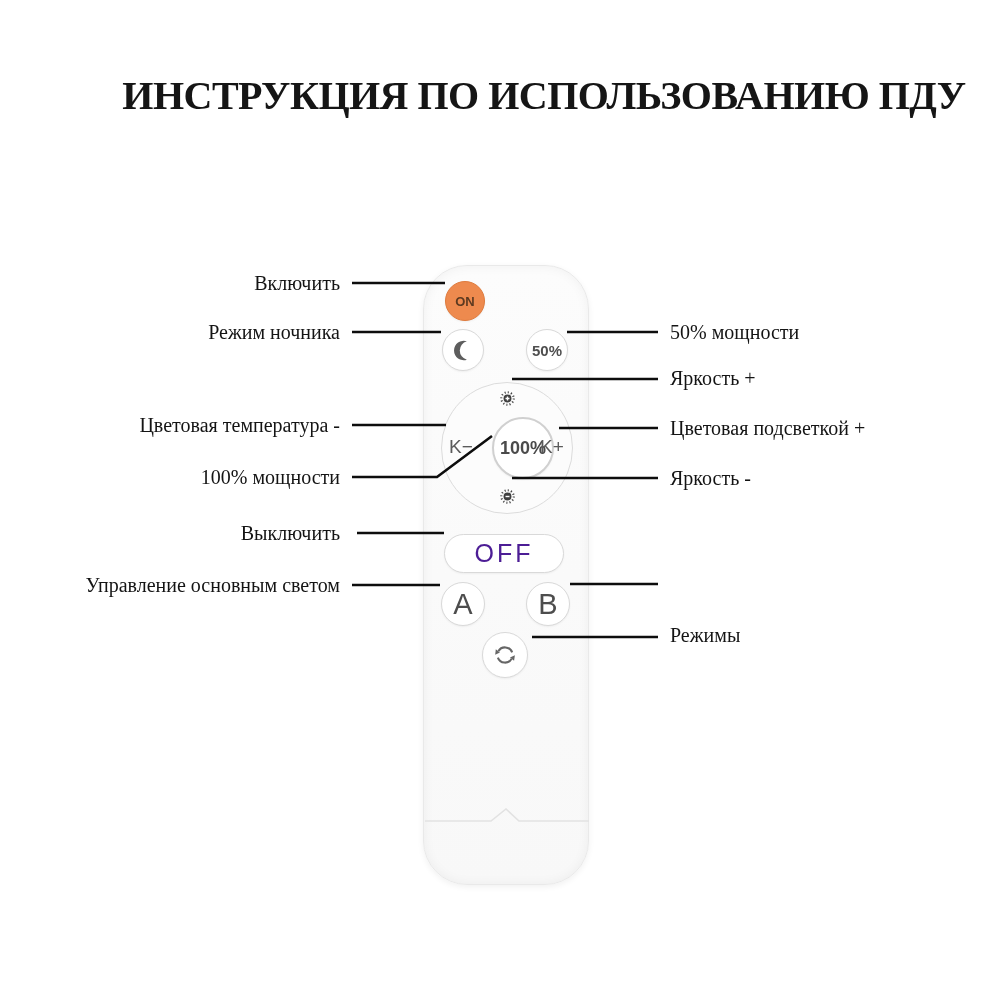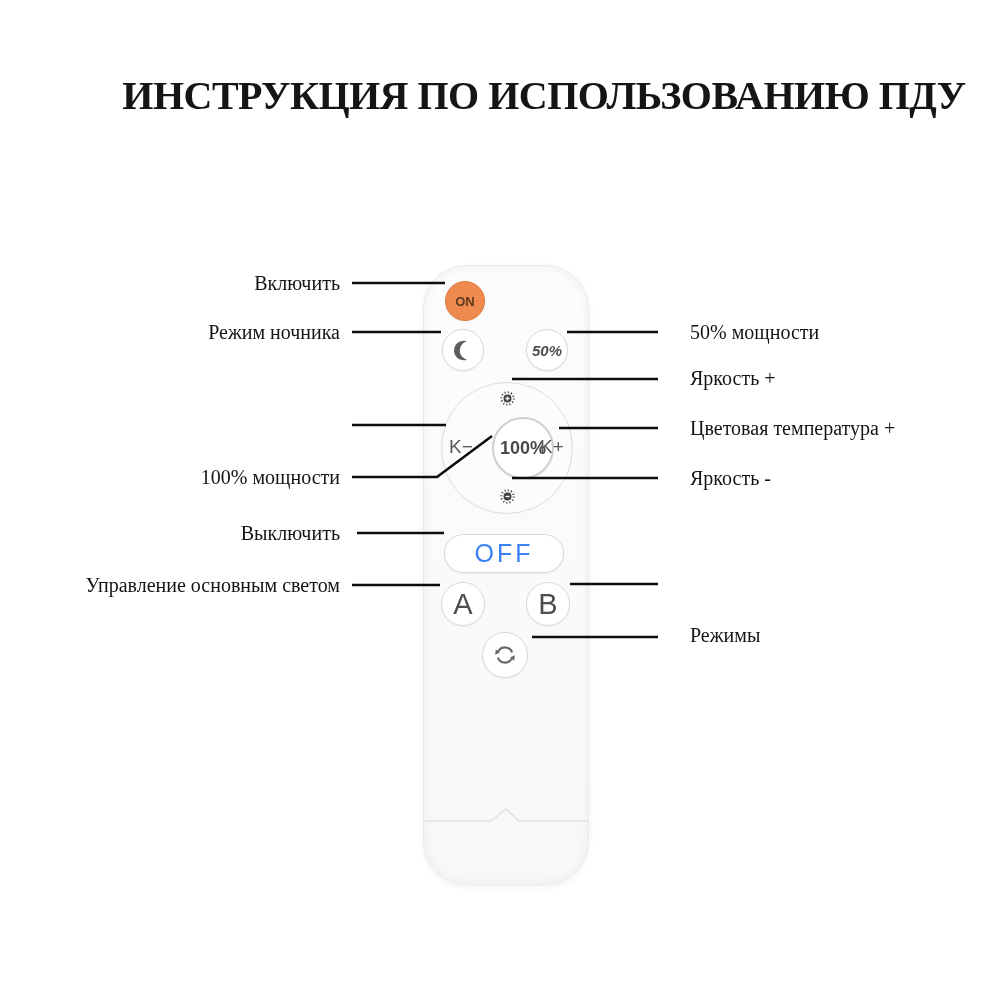--- a/index.html
+++ b/index.html
@@ -4,69 +4,70 @@
 <style>
   html,body{margin:0;padding:0;background:#fff;}
   #page{position:relative;width:1000px;height:1000px;background:#fff;overflow:hidden;
         font-family:"Liberation Serif", serif;}
   .title{position:absolute;top:72px;left:0;width:1000px;text-align:center;
          font-weight:bold;font-size:40px;letter-spacing:-0.5px;color:#151515;
          font-family:"Liberation Serif", serif;padding-left:44px;}
   .lbl{position:absolute;white-space:nowrap;height:28px;line-height:28px;
        font-size:20px;color:#141414;}
   .lbl.left{right:660px;text-align:right;}
-  .lbl.right{left:670px;text-align:right;margin-left:20px;}
+  .lbl.right{left:670px;text-align:right;}
   #lines{position:absolute;left:0;top:0;width:1000px;height:1000px;pointer-events:none;z-index:5;}
   
   .remote{position:absolute;left:423px;top:248px;width:166px;height:620px;
           border-radius:44px;background:linear-gradient(180deg,#fcfcfc,#f8f8f8);
           border:1px solid #e9e9e9;box-sizing:border-box;
           box-shadow:inset 0 0 12px rgba(0,0,0,.05), 0 2px 6px rgba(0,0,0,.06);margin-top:17px;}
   .btn{position:absolute;background:#fff;border:1.5px solid #d9d9d9;border-radius:50%;
        display:flex;align-items:center;justify-content:center;box-sizing:border-box;
        box-shadow:0 1px 2px rgba(0,0,0,.05);
        font-family:"Liberation Sans", sans-serif;color:#555;}
   .btn-on{left:21px;top:15px;width:40px;height:40px;background:#ee8a4e;border-color:#df7b3d;
           font-size:13px;font-weight:bold;color:#5d3a20;}
   .btn-moon{left:18px;top:63px;width:42px;height:42px;}
-  .btn-50{left:102px;top:63px;width:42px;height:42px;font-size:15px;font-weight:600;color:#4f4f4f;font-style:italic;}
+  .btn-50{left:102px;top:63px;width:42px;height:42px;font-size:15px;font-weight:600;color:#4f4f4f;}
   .dial{left:17px;top:116px;width:132px;height:132px;background:#fcfcfc;
         border:1.5px solid #dcdcdc;box-shadow:none;}
   .btn-100{left:68px;top:151px;width:62px;height:62px;border:2px solid #d0d0d0;
            font-size:18px;font-weight:bold;color:#4a4a4a;}
   .ktxt{position:absolute;width:32px;height:28px;line-height:28px;text-align:center;
         font-family:"Liberation Sans", sans-serif;font-size:19px;color:#5a5a5a;}
   .k-minus{left:21px;top:167px;}
   .k-plus{left:112px;top:167px;}
   .sun{position:absolute;width:17px;height:17px;}
   .sun-up{left:75px;top:124px;}
   .sun-down{left:75px;top:222px;}
   .btn-off{left:20px;top:268px;width:120px;height:39px;border-radius:20px;
-           font-size:25px;letter-spacing:3px;color:#3b82f6;}
+           font-size:25px;letter-spacing:3px;color:#4c1d95;}
   .btn-a{left:17px;top:316px;width:44px;height:44px;font-size:29px;color:#4d4d4d;}
   .btn-b{left:102px;top:316px;width:44px;height:44px;font-size:29px;color:#4d4d4d;}
   .btn-cycle{left:58px;top:366px;width:46px;height:46px;}
   .battery-seam{position:absolute;left:0;top:0;width:166px;height:620px;pointer-events:none;}
 </style>
 </head>
 <body>
 
 <div id="page">
 
   <div class="title">ИНСТРУКЦИЯ ПО ИСПОЛЬЗОВАНИЮ ПДУ</div>
 
   <div class="lbl left" style="top:269px">Включить</div>
   <div class="lbl left" style="top:318px">Режим ночника</div>
+  <div class="lbl left" style="top:411px">Цветовая температура -</div>
   <div class="lbl left" style="top:463px">100% мощности</div>
   <div class="lbl left" style="top:519px">Выключить</div>
   <div class="lbl left" style="top:571px">Управление основным светом</div>
 
   <div class="lbl right" style="top:318px">50% мощности</div>
   <div class="lbl right" style="top:364px">Яркость +</div>
-  <div class="lbl right" style="top:414px">Цветовая температура +</div>
+  <div class="lbl right" style="top:414px">Цветовая подсветкой +</div>
   <div class="lbl right" style="top:464px">Яркость -</div>
   <div class="lbl right" style="top:621px">Режимы</div>
 
   <div class="remote">
 
     <div class="btn btn-on">ON</div>
 
     <div class="btn btn-moon">
       <svg width="25" height="25" viewBox="0 0 24 24">
         <path d="M15.2,3.2 A9.3,9.3 0 1 0 15.2,20.8 A9.1,9.1 0 0 1 15.2,3.2 Z" fill="#5d5d5d"></path>

